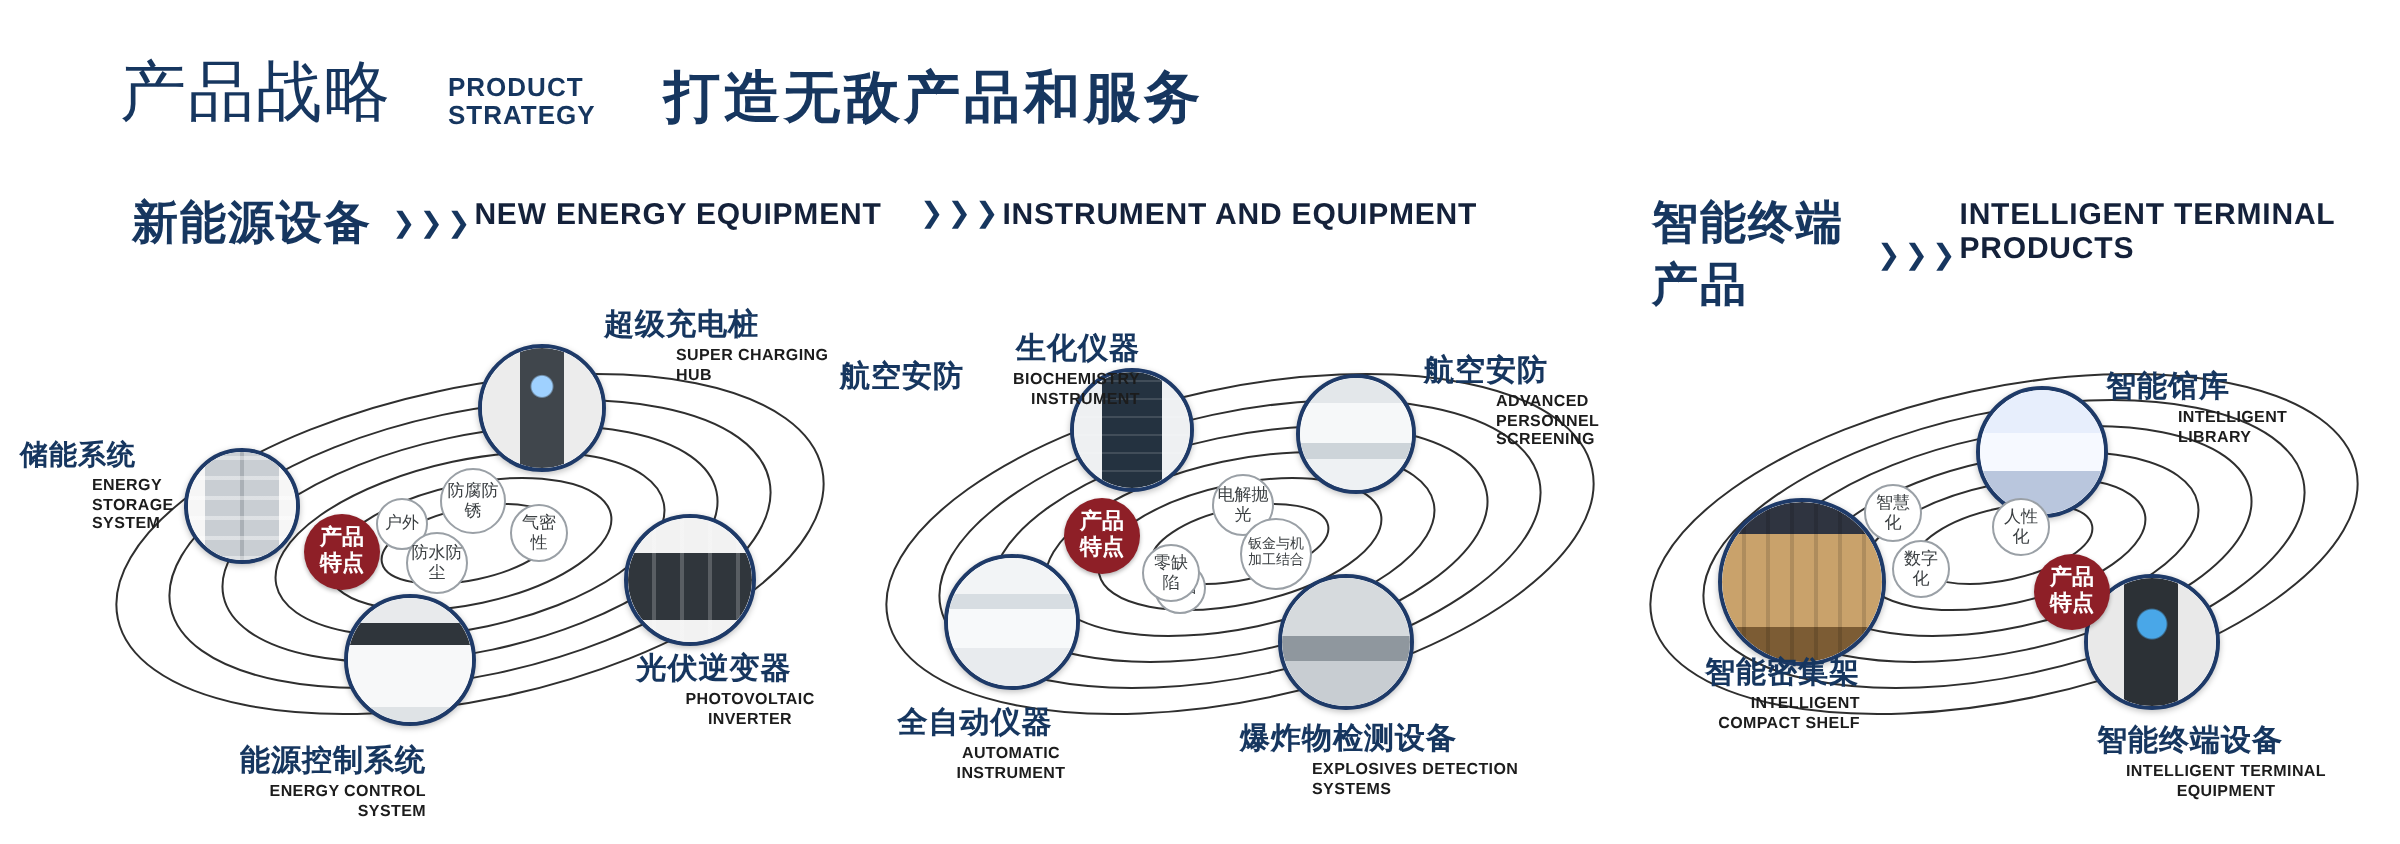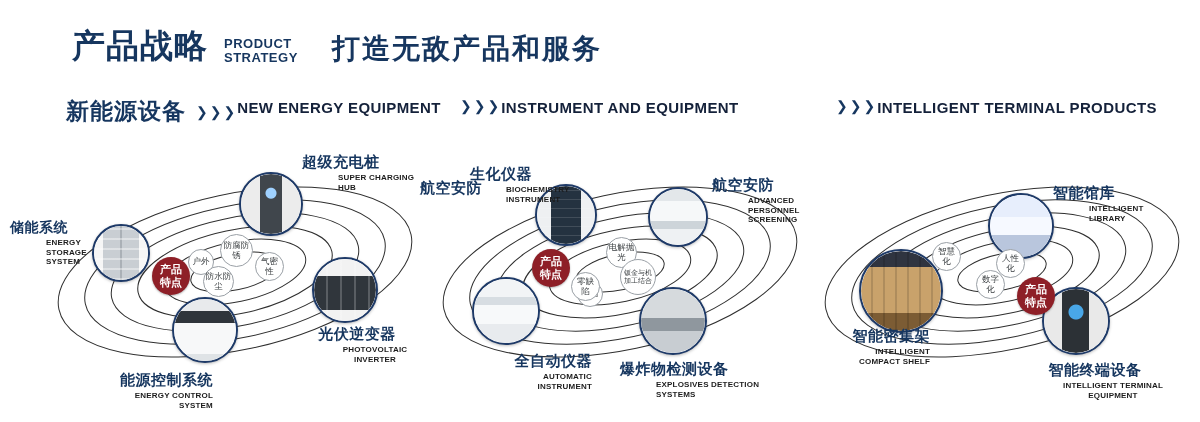--- a/index.html
+++ b/index.html
@@ -3,21 +3,21 @@
 <meta charset="utf-8">
 <style>
   html,body{margin:0;padding:0;background:#fff;}
   .stage{
     position:relative;width:1200px;height:422px;background:#ffffff;overflow:hidden;
     font-family:"Liberation Sans","DejaVu Sans",sans-serif;color:#16365f;
   }
   .abs{position:absolute;}
 
   
-  .title{left:72px;top:24px;font-size:33px;font-weight:bold;letter-spacing:1px;}
+  .title{left:60px;top:24px;font-size:33px;font-weight:normal;letter-spacing:1px;}
   .subtitle{left:224px;top:37px;font-size:13px;font-weight:bold;line-height:1.05;letter-spacing:.5px;}
   .subtitle span{display:block;}
   .slogan{left:332px;top:30px;font-size:28px;font-weight:bold;letter-spacing:2px;}
 
   
   .sec-h{display:flex;flex-direction:row;}
   .sec-row{display:flex;align-items:center;}
   .sec-title{font-size:23px;font-weight:bold;letter-spacing:1px;}
   .sec-arrows{font-size:14px;font-weight:bold;margin-left:10px;letter-spacing:2px;color:#16365f;}
   .sec-sub{font-size:15px;font-weight:bold;color:#14213a;margin-top:3px;letter-spacing:.4px;}
@@ -63,23 +63,23 @@
     linear-gradient(90deg,#e9e9e9 0 28%,#2c3136 28% 70%,#e9e9e9 70%);}
 
   
   .plabel .cn{font-size:15px;font-weight:bold;color:#16365f;letter-spacing:.5px;}
   .plabel .en{font-size:8px;font-weight:bold;color:#1c1c1c;letter-spacing:.2px;margin-top:1px;line-height:1.2;padding-left:36px;}
   .l11{left:10px;top:219px;width:88px;text-align:left;}  .l11 .cn{font-size:14px;}
   .l12{left:302px;top:153px;width:115px;text-align:left;}
   .l13{left:298px;top:325px;width:118px;text-align:center;}
   .l14{left:78px;top:371px;width:135px;text-align:right;}
   .l2x{left:420px;top:179px;width:70px;text-align:left;}
-  .l21{left:470px;top:165px;width:100px;text-align:left;}
+  .l21{left:470px;top:165px;width:100px;text-align:right;}
   .l22{left:712px;top:176px;width:112px;text-align:left;}
-  .l23{left:430px;top:352px;width:115px;text-align:right;margin-left:47px;}
+  .l23{left:430px;top:352px;width:115px;text-align:center;}
   .l24{left:620px;top:360px;width:160px;text-align:left;}
   .l31{left:1053px;top:184px;width:125px;text-align:left;}
   .l32{left:818px;top:327px;width:112px;text-align:right;}
   .l33{left:1015px;top:361px;width:160px;text-align:center;}
 
   
   .badge{position:absolute;width:38px;height:38px;border-radius:50%;background:#8e1f27;color:#fff;
     display:flex;flex-direction:column;align-items:center;justify-content:center;
     font-size:11px;font-weight:bold;line-height:1.15;box-shadow:0 1px 2px rgba(0,0,0,.3);}
   .b1{left:152px;top:257px;} .b2{left:532px;top:249px;} .b3{left:1017px;top:277px;}
@@ -90,21 +90,21 @@
   .f10{left:188px;top:249px;width:26px;height:26px;}
   .f11{left:220px;top:234px;width:33px;height:33px;}
   .f12{left:255px;top:252px;width:29px;height:29px;}
   .f13{left:203px;top:266px;width:31px;height:31px;}
   .f20{left:577px;top:245px;width:26px;height:26px;margin-top:36px;}
   .f21{left:606px;top:237px;width:31px;height:31px;}
   .f22{left:571px;top:272px;width:29px;height:29px;}
   .f23{left:620px;top:259px;width:36px;height:36px;font-size:7px;}
   .f30{left:932px;top:242px;width:29px;height:29px;}
   .f31{left:996px;top:249px;width:29px;height:29px;}
-  .f32{left:976px;top:270px;width:29px;height:29px;}
+  .f32{left:946px;top:270px;width:29px;height:29px;}
 </style>
 </head>
 <body>
 
 <div class="stage">
 
   <div class="abs title">产品战略</div>
   <div class="abs subtitle">
     <span>PRODUCT</span>
     <span>STRATEGY</span>
@@ -119,20 +119,21 @@
     <div class="sec-sub">NEW ENERGY EQUIPMENT</div>
   </div>
   <div class="abs sec-h sh2">
     <div class="sec-row">
       <span class="sec-arrows">❯❯❯</span>
     </div>
     <div class="sec-sub">INSTRUMENT AND EQUIPMENT</div>
   </div>
   <div class="abs sec-h sh3">
     <div class="sec-row">
+      <span class="sec-title">智能终端产品</span>
       <span class="sec-arrows">❯❯❯</span>
     </div>
     <div class="sec-sub">INTELLIGENT TERMINAL PRODUCTS</div>
   </div>
 
   <svg class="orb orb1" width="390" height="178">
     <g transform="rotate(-12 195 89)">
       <ellipse cx="195" cy="89" rx="45" ry="18"></ellipse>
         <ellipse cx="195" cy="89" rx="72" ry="30"></ellipse>
       <ellipse cx="195" cy="89" rx="99" ry="42"></ellipse>

